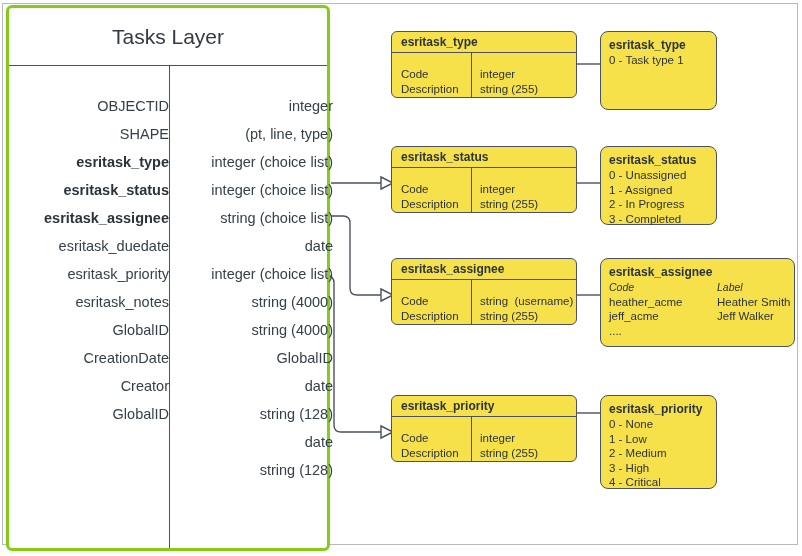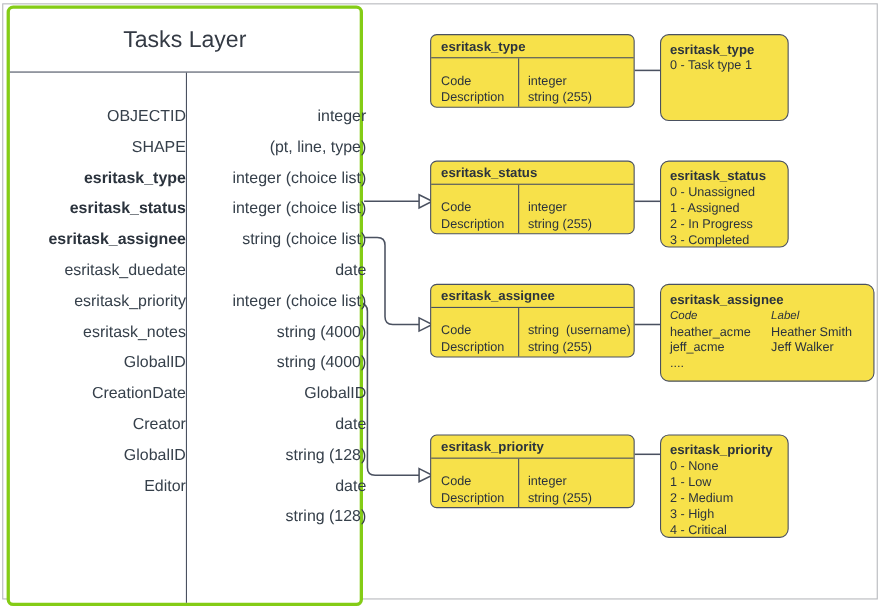--- a/index.html
+++ b/index.html
@@ -173,21 +173,21 @@
   }
   .vbox-cols {
     position: relative;
     font-size: 11.5px;
     color: #2b333d;
     line-height: 14.5px;
     height: 14.5px;
     white-space: nowrap;
   }
   .vbox-cols .c1 { position: absolute; left: 0; }
-  .vbox-cols .c2 { position: absolute; left: 92px; }
+  .vbox-cols .c2 { position: absolute; left: 108px; }
   .vbox-cols.hdr { font-style: italic; font-size: 10.5px; }
 
   
   .connectors {
     position: absolute;
     left: 0;
     top: 0;
     width: 802px;
     height: 556px;
     pointer-events: none;
@@ -228,21 +228,20 @@
         <div class="frow bold">esritask_type</div>
         <div class="frow bold">esritask_status</div>
         <div class="frow bold">esritask_assignee</div>
         <div class="frow">esritask_duedate</div>
         <div class="frow">esritask_priority</div>
         <div class="frow">esritask_notes</div>
         <div class="frow">GlobalID</div>
         <div class="frow">CreationDate</div>
         <div class="frow">Creator</div>
         <div class="frow">GlobalID</div>
-        <div class="frow">Editor</div>
       </div>
 
       <div class="type-rows">
         <div class="frow">integer</div>
         <div class="frow">(pt, line, type)</div>
         <div class="frow">integer (choice list)</div>
         <div class="frow">integer (choice list)</div>
         <div class="frow">string (choice list)</div>
         <div class="frow">date</div>
         <div class="frow">integer (choice list)</div>

